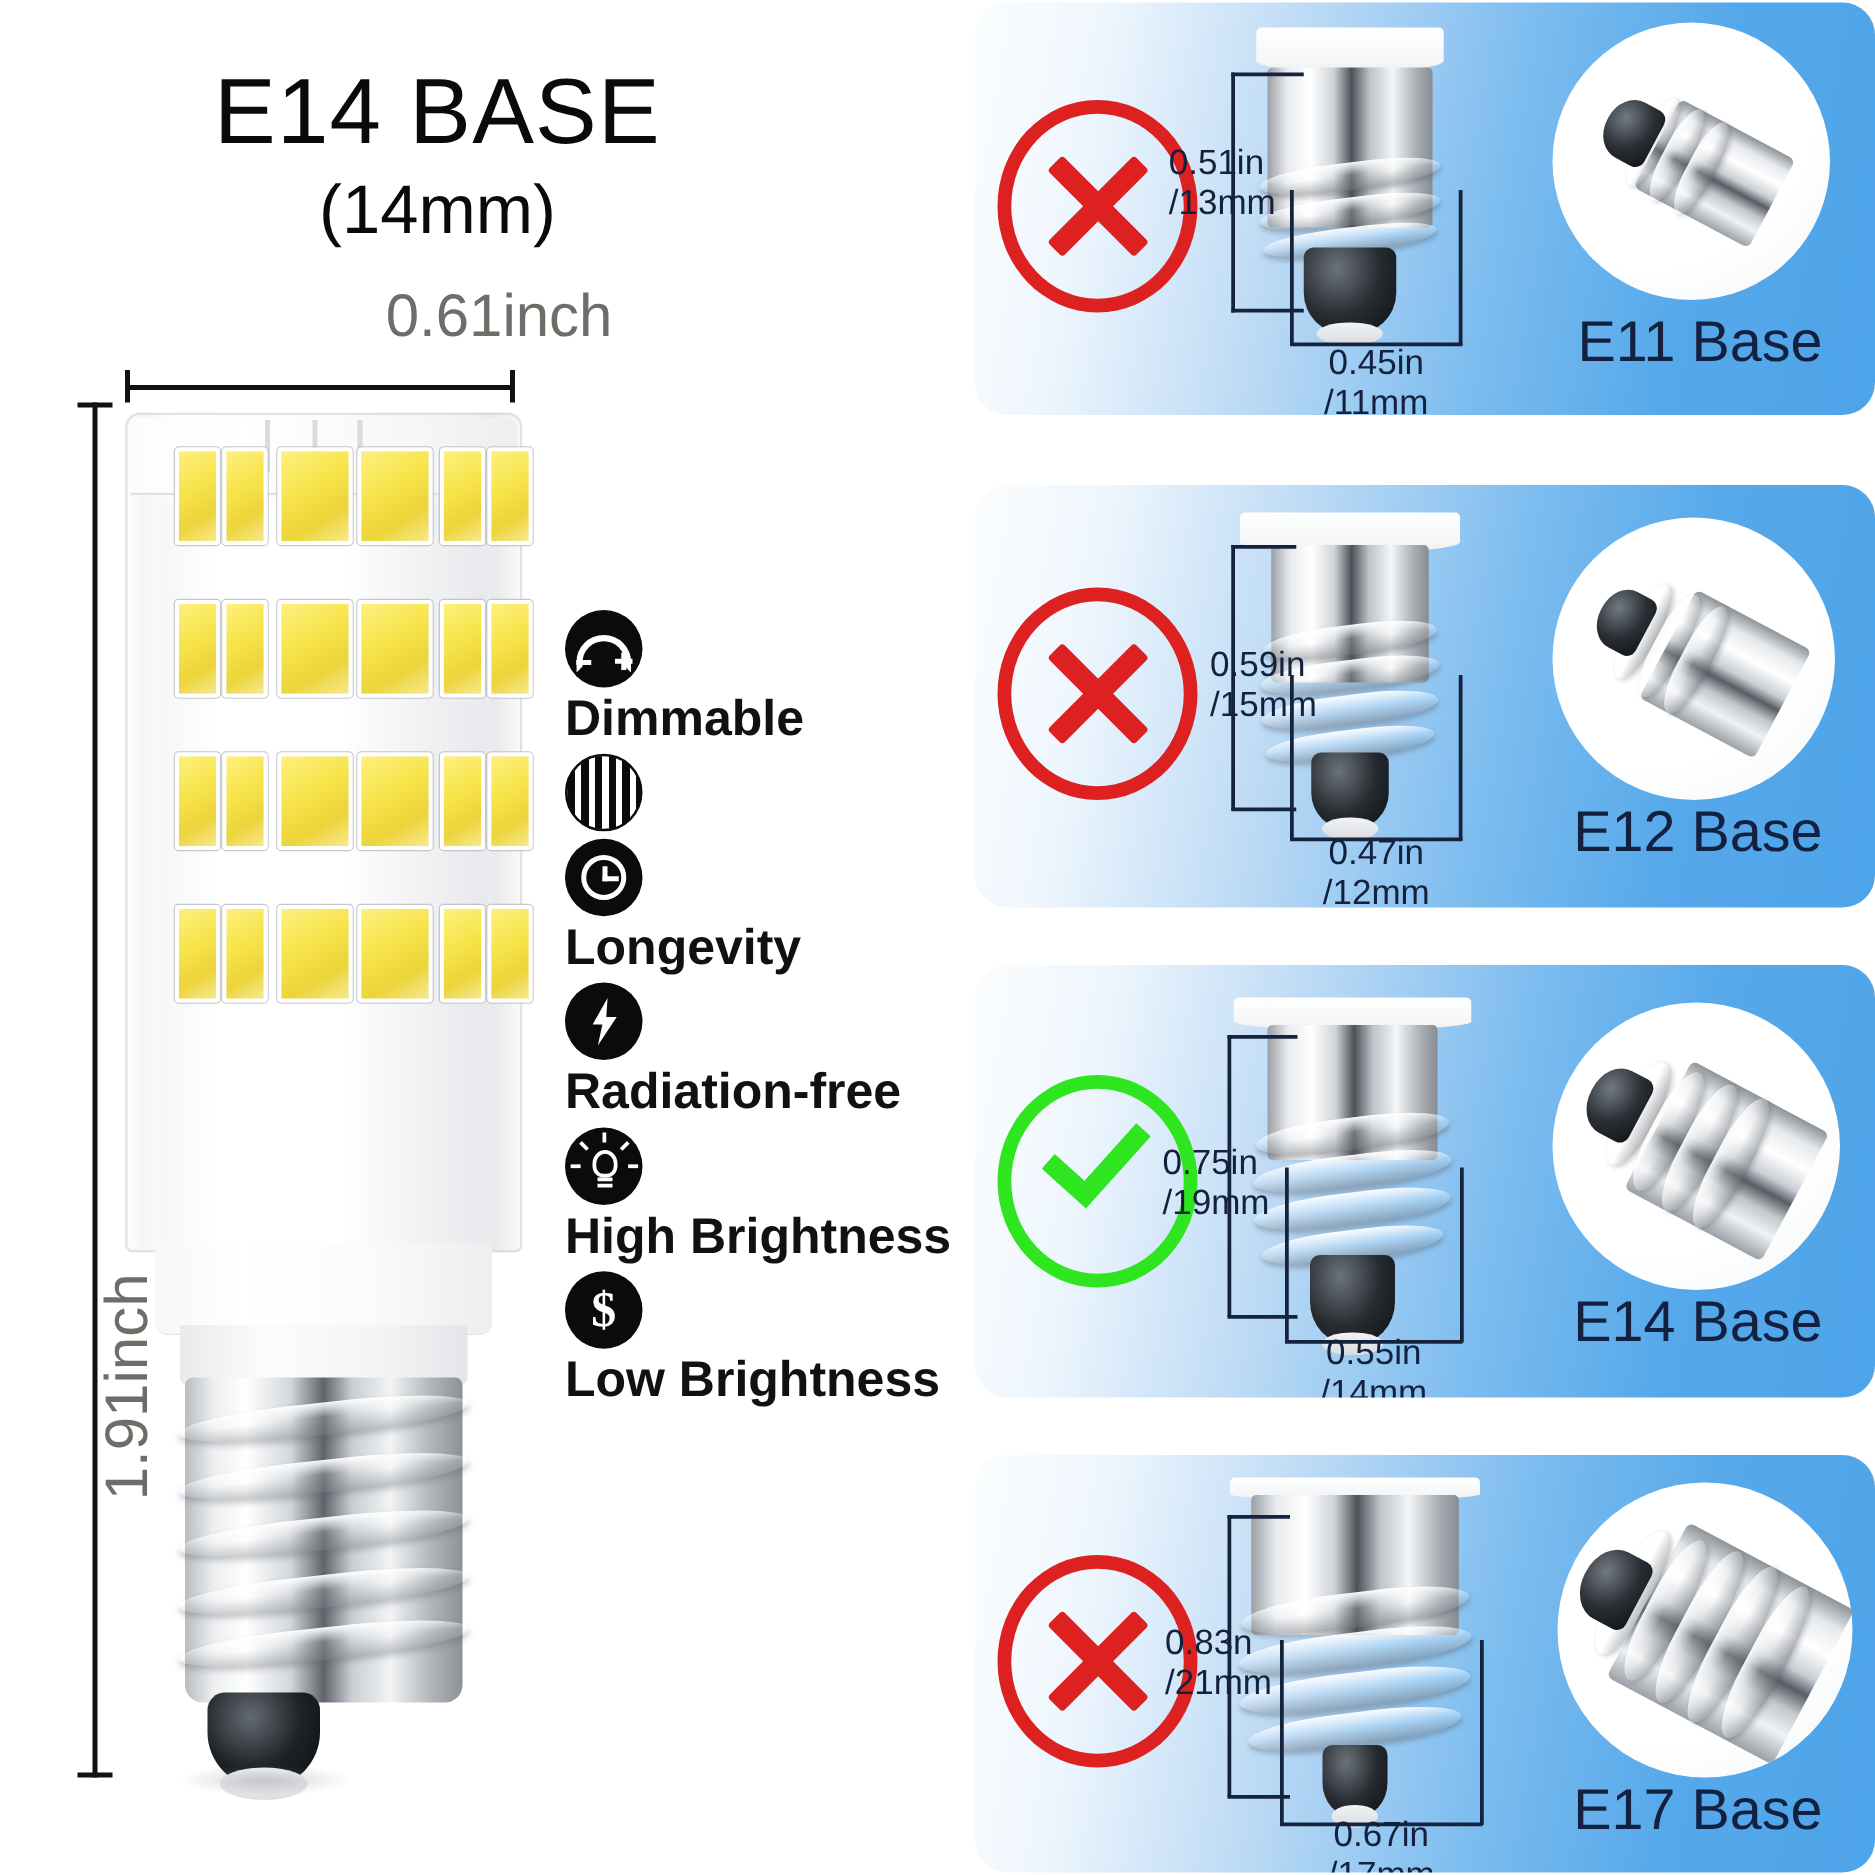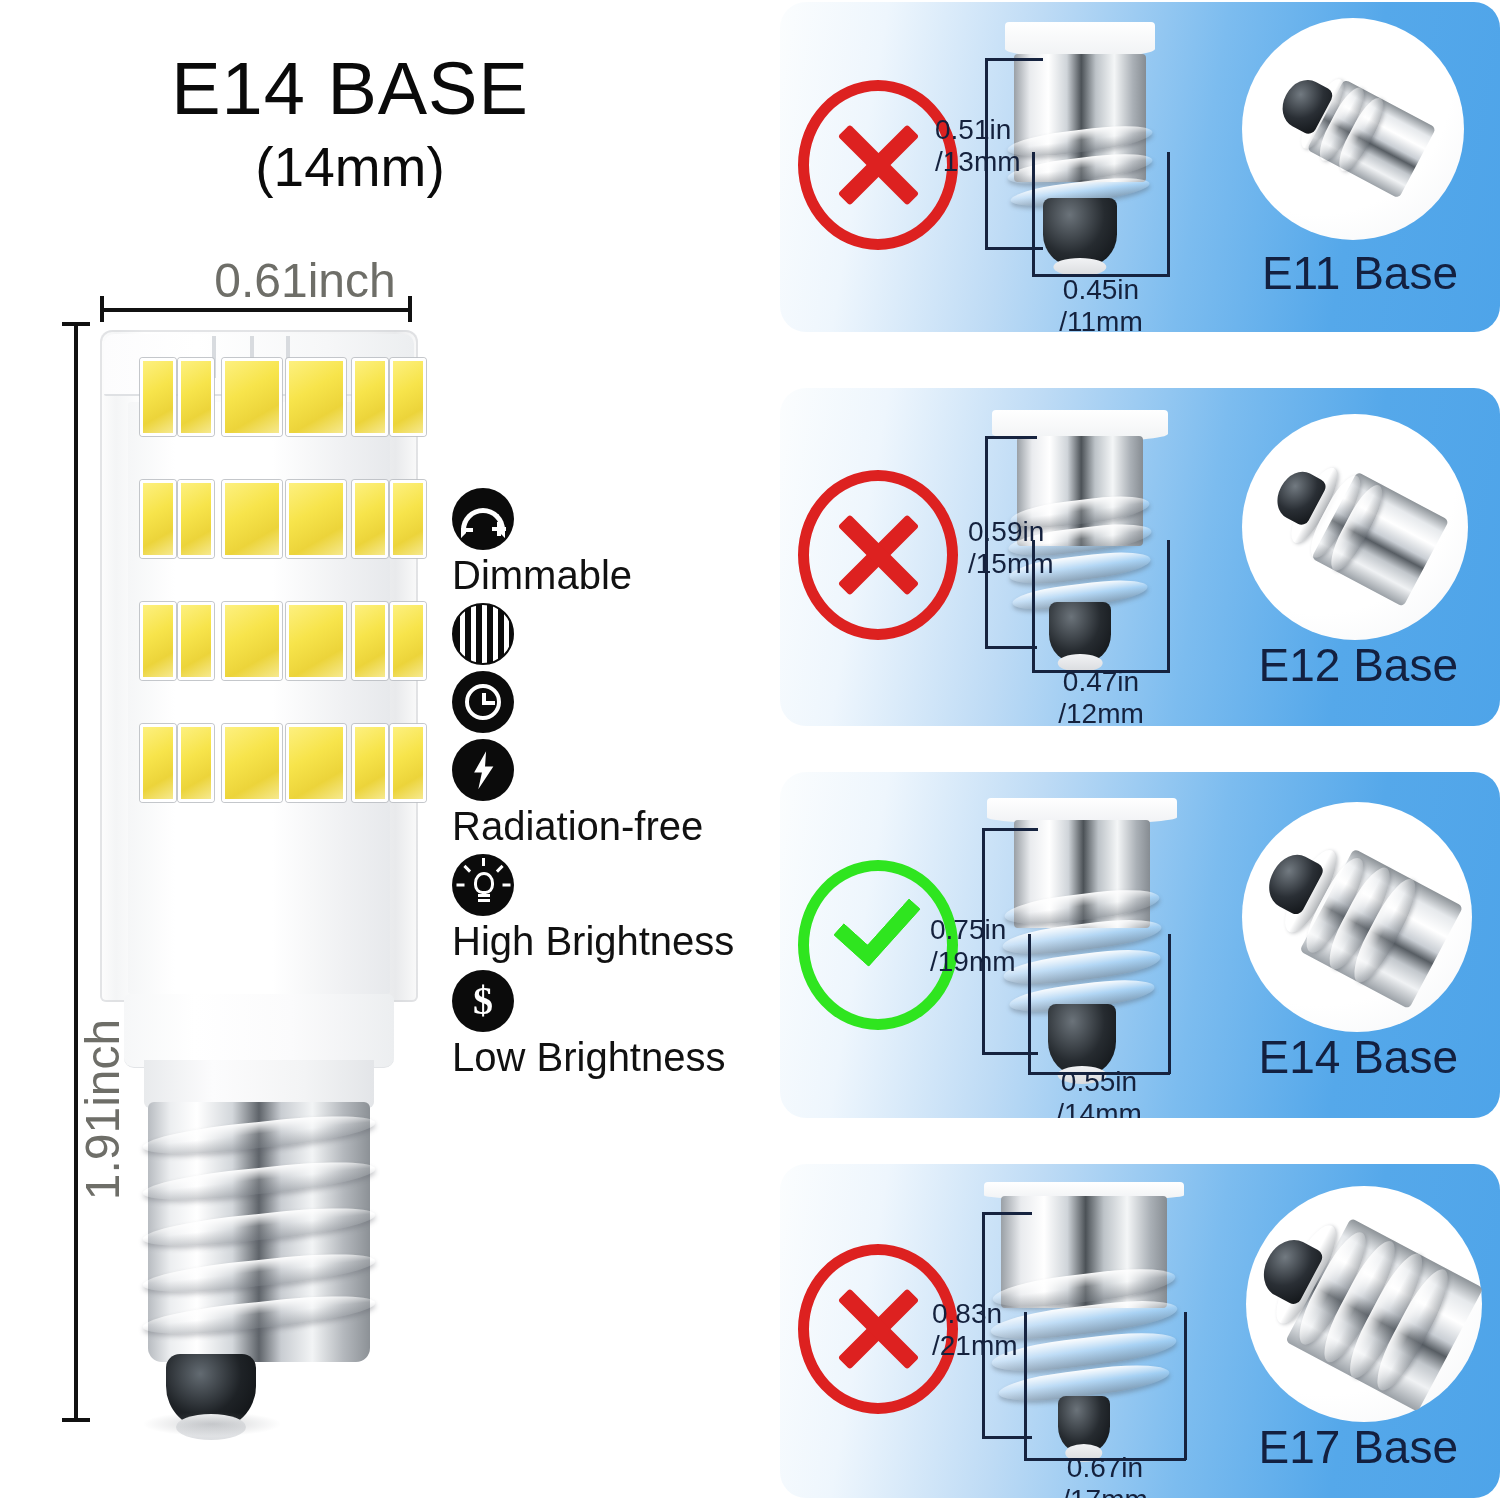--- a/index.html
+++ b/index.html
@@ -18,22 +18,22 @@
   #main-title {
     font-size:74px; font-weight:400; color:#0a0a0a; letter-spacing:1px;
     line-height:1.0;
   }
   #sub-title {
     font-size:55px; font-weight:400; color:#0a0a0a; margin-top:14px; line-height:1.0;
   }
 
   
   #width-label {
-    position:absolute; left:120px; top:226px; width:370px; text-align:center;
-    font-size:48px; color:#6e6e68;margin-top:27px;
+    position:absolute; left:120px; top:226px; width:370px; text-align:right;
+    font-size:48px; color:#6e6e68;
   }
   #width-dim { position:absolute; left:100px; top:296px; width:312px; height:26px; }
   #width-dim .bar { position:absolute; left:0; top:12px; width:100%; height:4px; background:#111; }
   #width-dim .tick { position:absolute; top:0; width:4px; height:26px; background:#111; }
   #width-dim .tick.l { left:0; }
   #width-dim .tick.r { right:0; }
 
   
   #height-dim { position:absolute; left:62px; top:322px; width:28px; height:1100px; }
   #height-dim .bar { position:absolute; left:12px; top:0; width:4px; height:100%; background:#111; }
@@ -133,21 +133,21 @@
 
   
   #features { position:absolute; left:452px; top:488px; width:320px; }
   .feature { margin-bottom:6px; }
   .f-icon {
     width:62px; height:62px; border-radius:50%;
     background:#0b0b0b; position:relative; overflow:hidden;
     display:block;
   }
   .f-label {
-    font-size:40px; color:#111; line-height:1.08; margin-top:4px; white-space:nowrap;
+    font-size:40px; color:#111; line-height:1.08; margin-top:4px; white-space:nowrap;font-weight:bold;
   }
 
   
   .ic-dim .arc {
     position:absolute; left:9px; top:20px; width:44px; height:30px;
     border:5px solid #fff; border-bottom-color:transparent;
     border-radius:26px 26px 0 0;
   }
   .ic-dim .minus { position:absolute; left:9px; top:40px; width:12px; height:4px; background:#fff; }
   .ic-dim .plusv { position:absolute; left:45px; top:34px; width:4px; height:14px; background:#fff; }
@@ -411,20 +411,21 @@
     </div>
 
 
 
     <div class="feature">
       <span class="f-icon ic-clock">
         <span class="ring"></span>
           <span class="hh"></span>
           <span class="mm"></span>
       </span>
+      <div class="f-label">Longevity</div>
     </div>
 
     <div class="feature">
       <span class="f-icon ic-bolt">
         <span class="z"></span>
       </span>
       <div class="f-label">Radiation-free</div>
     </div>
 
     <div class="feature">

